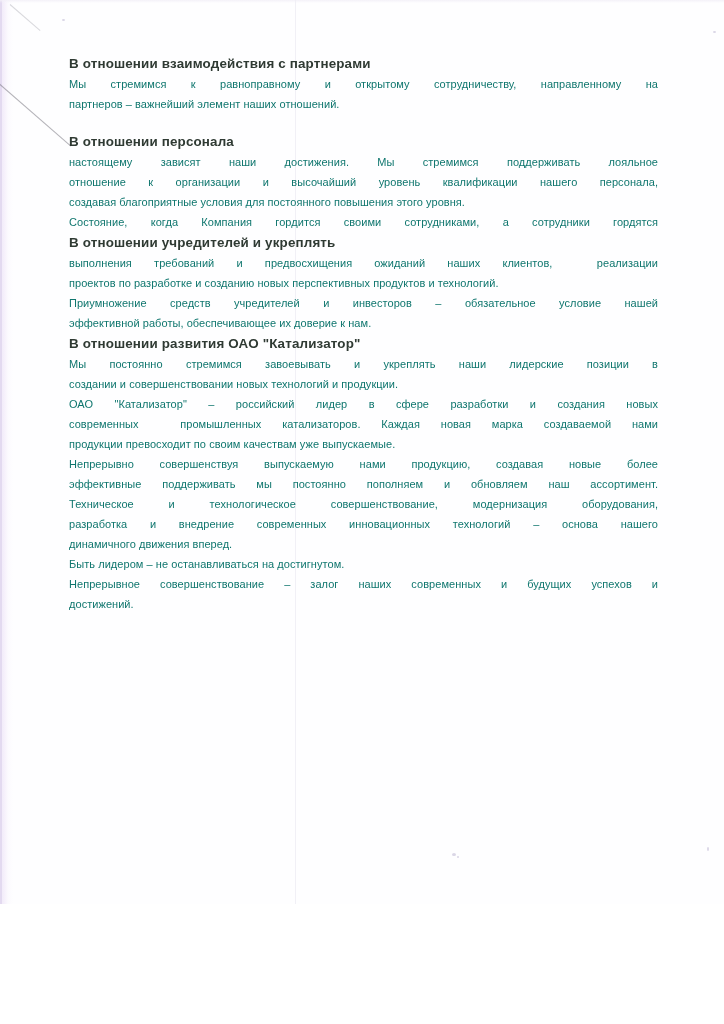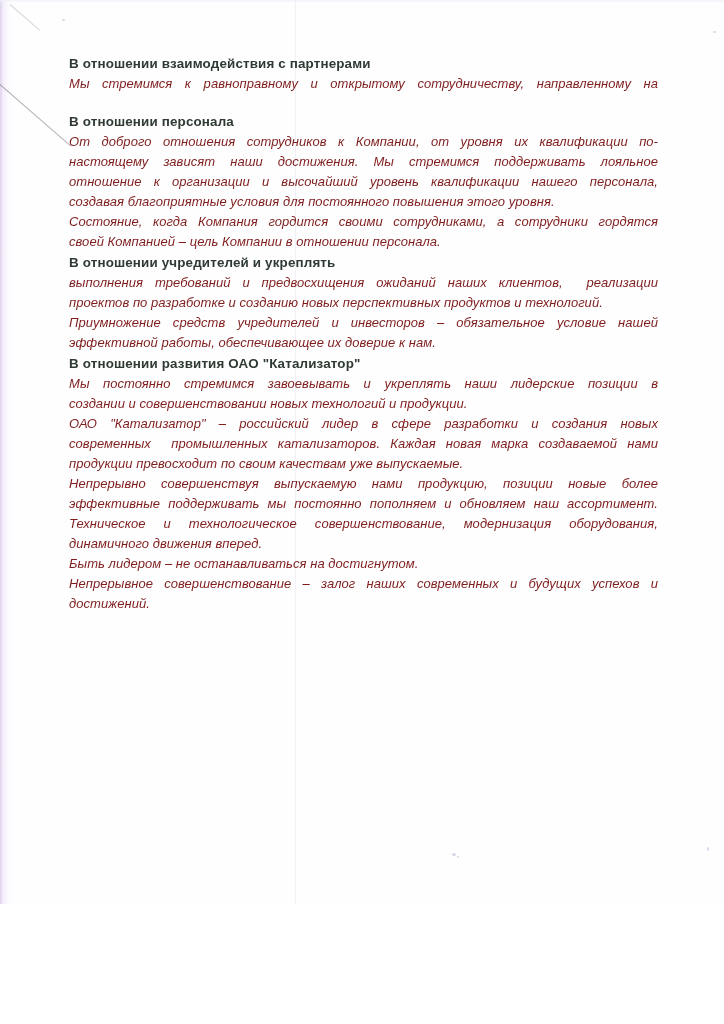--- a/index.html
+++ b/index.html
@@ -110,26 +110,25 @@
     line-height: 20px;
     margin: 0;
     letter-spacing: 0.15px;
     text-align: left;
     white-space: pre-wrap;
   }
 
   
   .line {
     display: block;
-    font-size: 13px;
-    color: #7f1d1d;
+    font-size: 11px;
+    color: #0f766e;
     line-height: 20px;
     white-space: pre;
     letter-spacing: 0.05px;
-    font-style: italic;
   }
   .line.just {
     text-align: justify;
     text-align-last: justify;
     white-space: pre-wrap;
   }
   .line.flush {
     text-align: left;
     text-align-last: left;
     white-space: pre-wrap;
@@ -154,32 +153,31 @@
   <div class="scan-speck s2"></div>
   <div class="scan-speck s3"></div>
   <div class="scan-speck s4"></div>
   <div class="scan-speck s5"></div>
 
   <div class="content">
 
     <div class="block">
       <p class="heading">В отношении взаимодействия с партнерами</p>
       <span class="line just">Мы стремимся к равноправному и открытому сотрудничеству, направленному на</span>
+      <span class="line flush">партнеров – важнейший элемент наших отношений.</span>
     </div>
 
     <div class="gap-after-para"></div>
 
     <div class="block">
       <p class="heading">В отношении персонала</p>
-      <span class="line just">От доброго отношения сотрудников к Компании, от уровня их квалификации по-</span>
       <span class="line just">настоящему зависят наши достижения. Мы стремимся поддерживать лояльное</span>
       <span class="line just">отношение к организации и высочайший уровень квалификации нашего персонала,</span>
       <span class="line flush">создавая благоприятные условия для постоянного повышения этого уровня.</span>
       <span class="line just">Состояние, когда Компания гордится своими сотрудниками, а сотрудники гордятся</span>
-      <span class="line flush">своей Компанией – цель Компании в отношении персонала.</span>
     </div>
 
     <div class="gap-tight"></div>
 
     <div class="block">
       <p class="heading">В отношении учредителей и укреплять</p>
       <span class="line just">выполнения требований и предвосхищения ожиданий наших клиентов,  реализации</span>
       <span class="line flush">проектов по разработке и созданию новых перспективных продуктов и технологий.</span>
       <span class="line just">Приумножение средств учредителей и инвесторов – обязательное условие нашей</span>
       <span class="line flush">эффективной работы, обеспечивающее их доверие к нам.</span>
@@ -187,23 +185,24 @@
 
     <div class="gap-tight"></div>
 
     <div class="block">
       <p class="heading">В отношении развития ОАО "Катализатор"</p>
       <span class="line just">Мы постоянно стремимся завоевывать и укреплять наши лидерские позиции в</span>
       <span class="line flush">создании и совершенствовании новых технологий и продукции.</span>
       <span class="line just">ОАО "Катализатор" – российский лидер в сфере разработки и создания новых</span>
       <span class="line just">современных  промышленных катализаторов. Каждая новая марка создаваемой нами</span>
       <span class="line flush">продукции превосходит по своим качествам уже выпускаемые.</span>
-      <span class="line just">Непрерывно совершенствуя выпускаемую нами продукцию, позиции новые более</span>
+      <span class="line just">Непрерывно совершенствуя выпускаемую нами продукцию, создавая новые более</span>
       <span class="line just">эффективные поддерживать мы постоянно пополняем и обновляем наш ассортимент.</span>
       <span class="line just">Техническое и технологическое совершенствование, модернизация оборудования,</span>
+      <span class="line just">разработка и внедрение современных инновационных технологий – основа нашего</span>
       <span class="line flush">динамичного движения вперед.</span>
       <span class="line flush">Быть лидером – не останавливаться на достигнутом.</span>
       <span class="line just">Непрерывное совершенствование – залог наших современных и будущих успехов и</span>
       <span class="line flush">достижений.</span>
     </div>
 
   </div>
 </div>
 
 </body></html>

